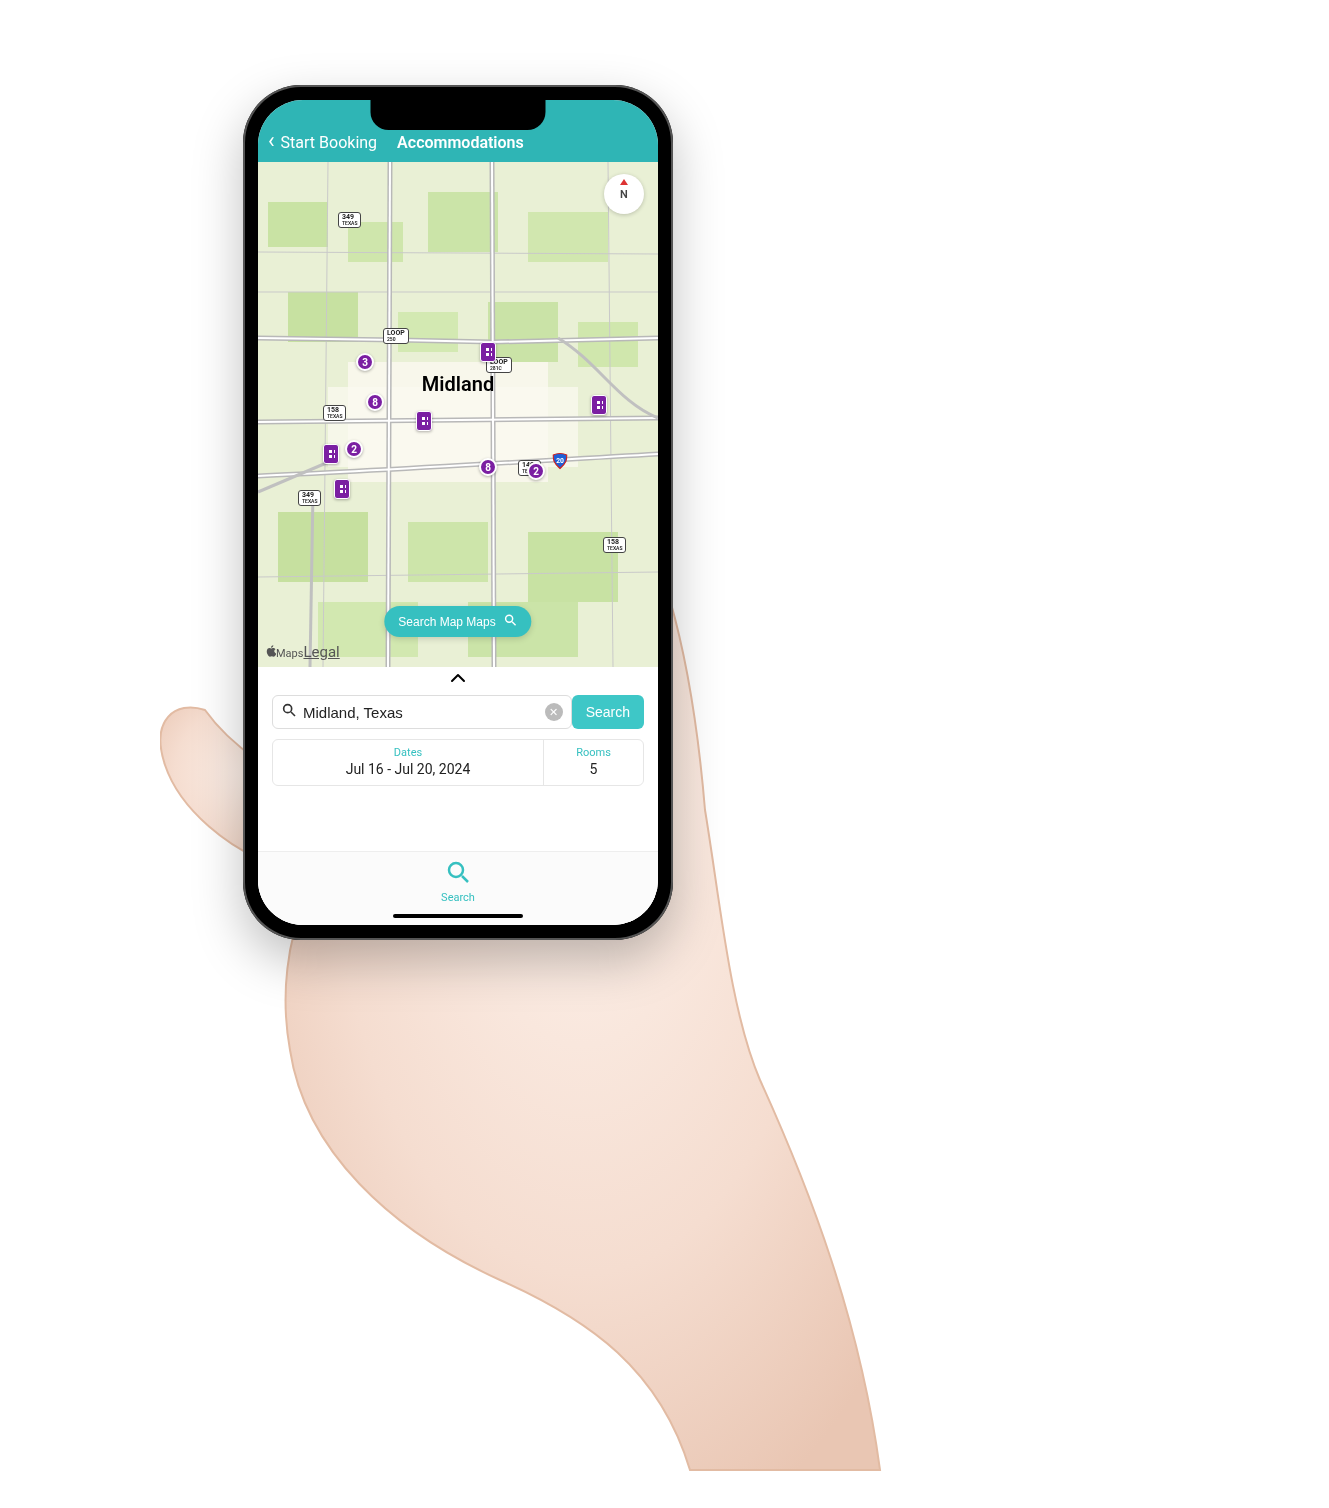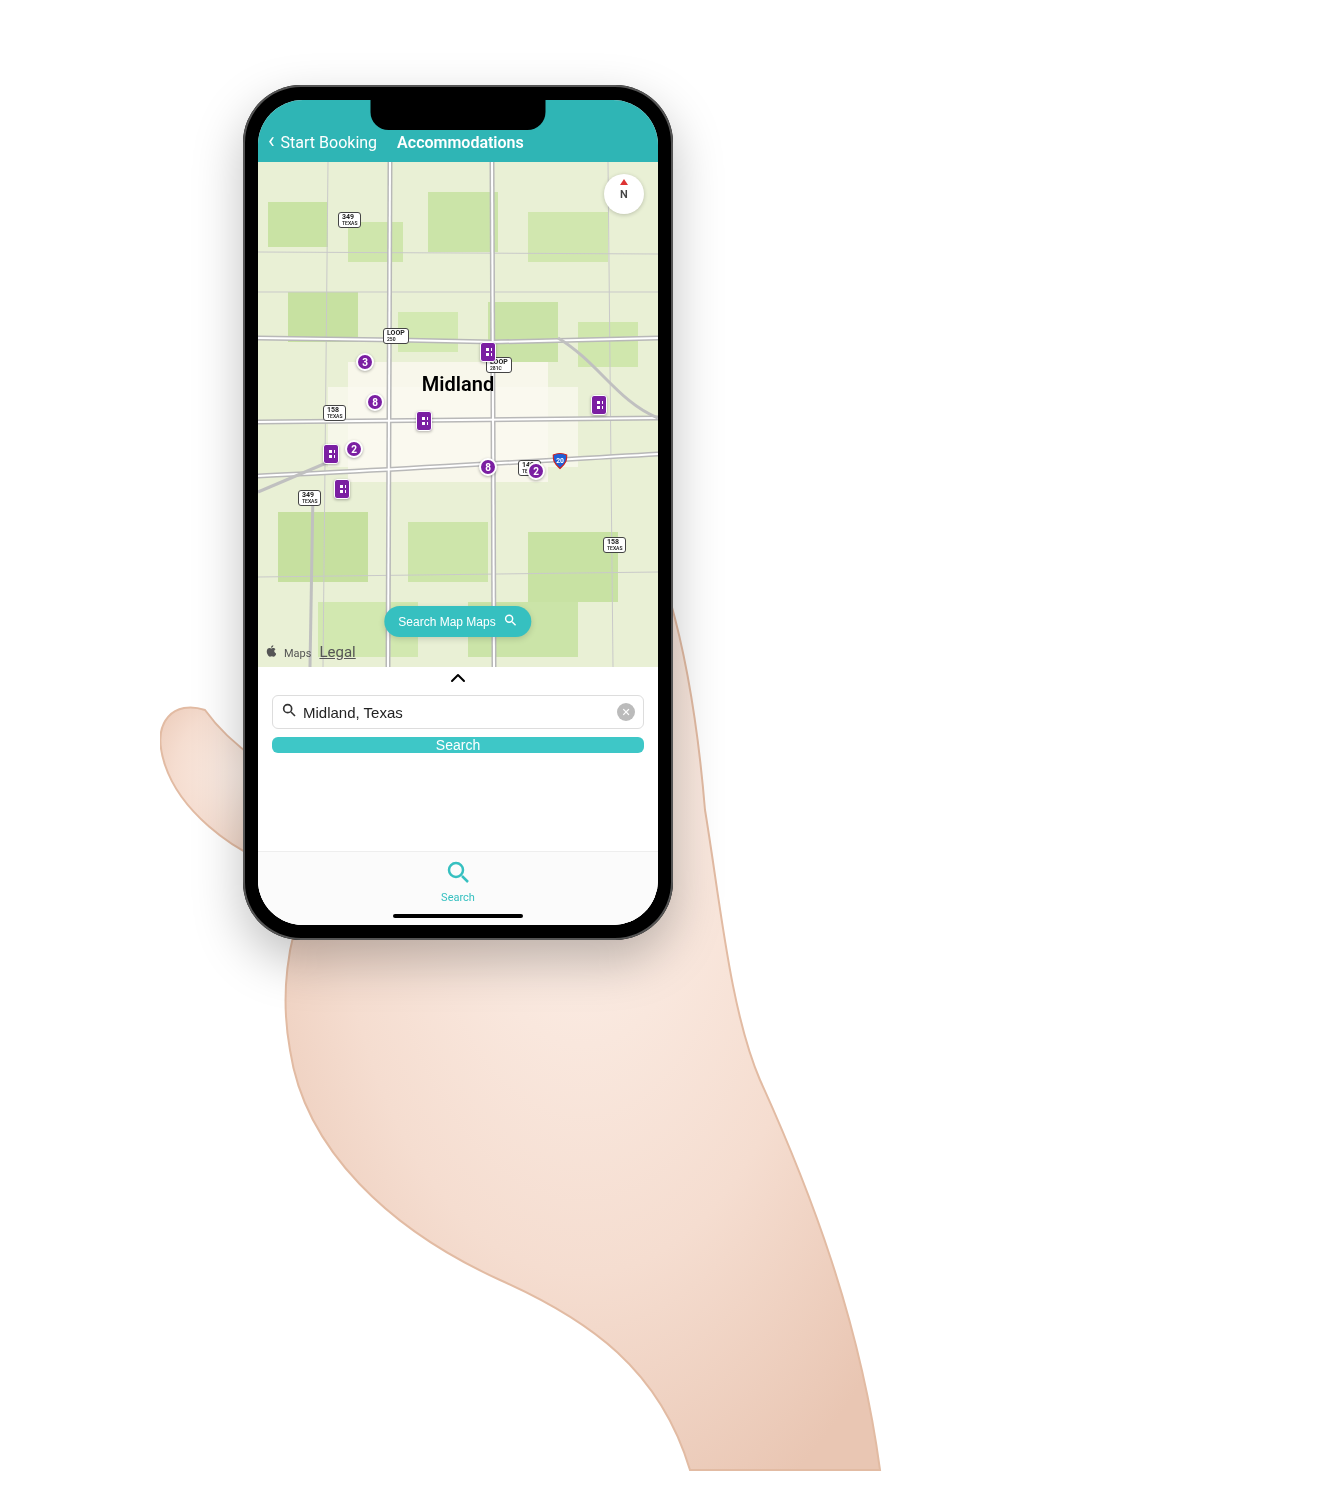--- a/index.html
+++ b/index.html
@@ -185,21 +185,21 @@
     font-size: 12px;
     display: flex; align-items: center; gap: 8px;
     box-shadow: 0 2px 6px rgba(0,0,0,0.15);
   }
   .search-map-btn .mag { font-size: 14px; }
   .map-attrib {
     position: absolute;
     bottom: 6px; left: 8px;
     font-size: 11px;
     color: #555;
-    display: flex; gap: 8px; align-items: baseline;
+    display: flex; align-items: baseline;
   }
   .map-attrib .legal { text-decoration: underline; font-size: 15px; }
 
   
   .panel {
     position: absolute;
     left: 0; right: 0;
     top: 567px;
     bottom: 0;
     background: #fff;
@@ -208,23 +208,21 @@
     text-align: center;
     height: 22px;
     font-size: 14px;
     display: flex;
     align-items: center;
     justify-content: center;
     color: #000;
   }
   .search-row {
     display: flex;
-    gap: 8px;
     padding: 6px 14px 10px 14px;
-    flex-direction: column;
   }
   .search-box {
     flex: 1;
     display: flex;
     align-items: center;
     border: 1px solid #ddd;
     border-radius: 6px;
     padding: 6px 8px;
     gap: 6px;
   }
@@ -480,20 +478,30 @@
               </svg>
           </span>
           <input type="text" value="Midland, Texas" placeholder="Search location" style="">
           <button class="clear-btn">
             <span>✕</span>
           </button>
         </div>
         <button class="search-btn">Search</button>
       </div>
 
+      <div class="filters">
+        <div class="filter-cell">
+          <div class="filter-label">Dates</div>
+          <div class="filter-value">Jul 16 - Jul 20, 2024</div>
+        </div>
+        <div class="filter-cell">
+          <div class="filter-label">Rooms</div>
+          <div class="filter-value">5</div>
+        </div>
+      </div>
 
       <div class="tabbar">
         <div class="tab active">
           <span class="tab-icon">
             <svg width="24" height="24" viewBox="0 0 24 24" fill="none" stroke="#36c0c0" stroke-width="2.5">
                 <circle cx="10" cy="10" r="7"></circle>
                 <line x1="16" y1="16" x2="22" y2="22"></line>
               </svg>
           </span>
           <span>Search</span>

